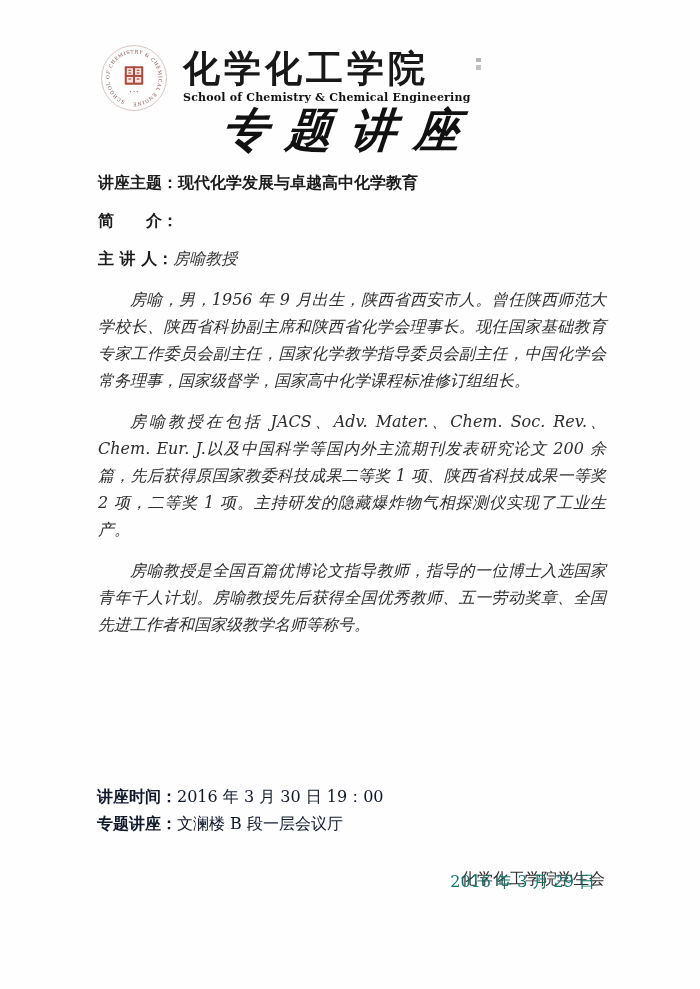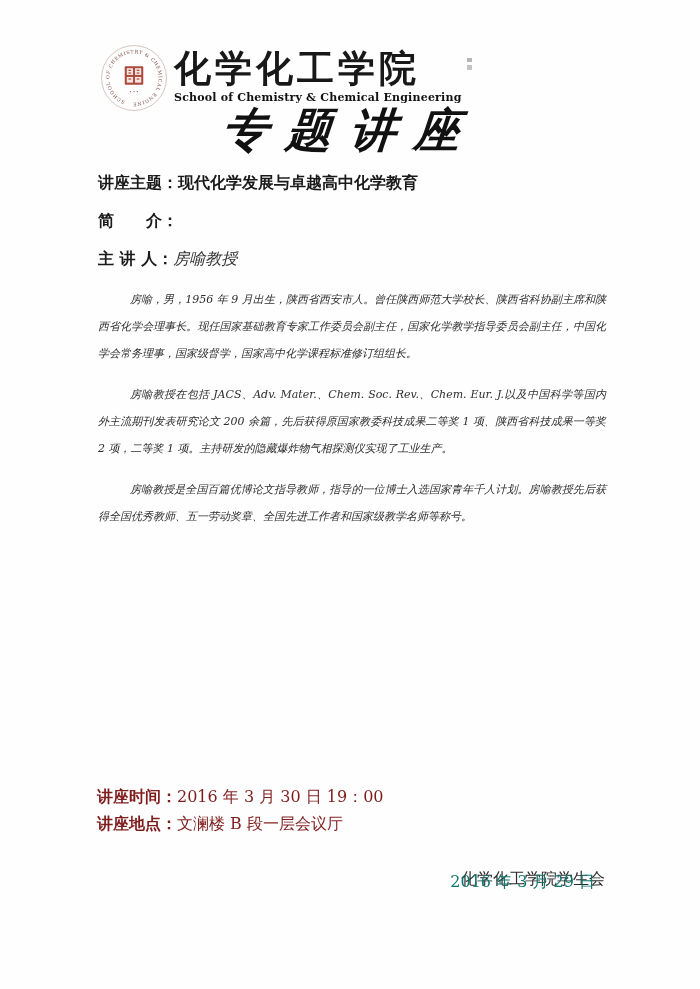--- a/index.html
+++ b/index.html
@@ -15,21 +15,21 @@
 
   
   .letterhead {
     position: absolute;
     top: 44px;
     left: 100px;
     display: flex;
     align-items: flex-start;
   }
   .seal { width: 68px; height: 68px; flex: none; }
-  .head-titles { margin-left: 6px; padding-top: 4px; }
+  .head-titles { margin-left: 15px; padding-top: 4px; }
   .cn-name {
     font-family: "DejaVu Serif", serif;
     font-weight: 900;
     font-size: 37px;
     line-height: 40px;
     letter-spacing: 4px;
     color: #181818;
     white-space: nowrap;
   }
   .en-name {
@@ -78,37 +78,37 @@
     font-size: 16px;
     line-height: 22px;
     margin-bottom: 16px;
     color: #1a1a1a;
   }
   .info-label { font-weight: bold; }
   .bold-value { font-weight: bold; }
   .kai { font-style: italic; color: #333333; }
 
   .para {
-    font-size: 11px;
+    font-size: 16px;
     line-height: 27px;
     margin: 0 0 14px 0;
     text-align: justify;
     text-indent: 32px;
     font-style: italic;
     color: #2d2d2d;
   }
 
   
   .schedule {
     position: absolute;
     top: 783px;
     left: 97px;
     font-size: 16px;
     line-height: 27px;
-    color: #7f1d1d;
+    color: #0f172a;
   }
   .schedule .sched-label { font-weight: bold; }
 
   
   .signoff-org {
     position: absolute;
     top: 869px;
     right: 95px;
     font-size: 16px;
     color: #2a2a2a;
@@ -178,20 +178,20 @@
     <p class="para">房喻，男，1956 年 9 月出生，陕西省西安市人。曾任陕西师范大学校长、陕西省科协副主席和陕西省化学会理事长。现任国家基础教育专家工作委员会副主任，国家化学教学指导委员会副主任，中国化学会常务理事，国家级督学，国家高中化学课程标准修订组组长。</p>
     <p class="para">房喻教授在包括 JACS、Adv. Mater.、Chem. Soc. Rev.、Chem. Eur. J.以及中国科学等国内外主流期刊发表研究论文 200 余篇，先后获得原国家教委科技成果二等奖 1 项、陕西省科技成果一等奖 2 项，二等奖 1 项。主持研发的隐藏爆炸物气相探测仪实现了工业生产。</p>
     <p class="para">房喻教授是全国百篇优博论文指导教师，指导的一位博士入选国家青年千人计划。房喻教授先后获得全国优秀教师、五一劳动奖章、全国先进工作者和国家级教学名师等称号。</p>
   </div>
 
   <div class="schedule">
     <div>
       <span class="sched-label">讲座时间：</span><span>2016 年 3 月 30 日 19：00</span>
     </div>
     <div>
-      <span class="sched-label">讲座地点：</span><span>文澜楼 B 段一层会议厅</span>
+      <span class="sched-label">专题讲座：</span><span>文澜楼 B 段一层会议厅</span>
     </div>
   </div>
 
   <div class="signoff-org">化学化工学院学生会</div>
   <div class="signoff-date">2016 年 3 月 29 日</div>
 
 </div>
 
 </body></html>

